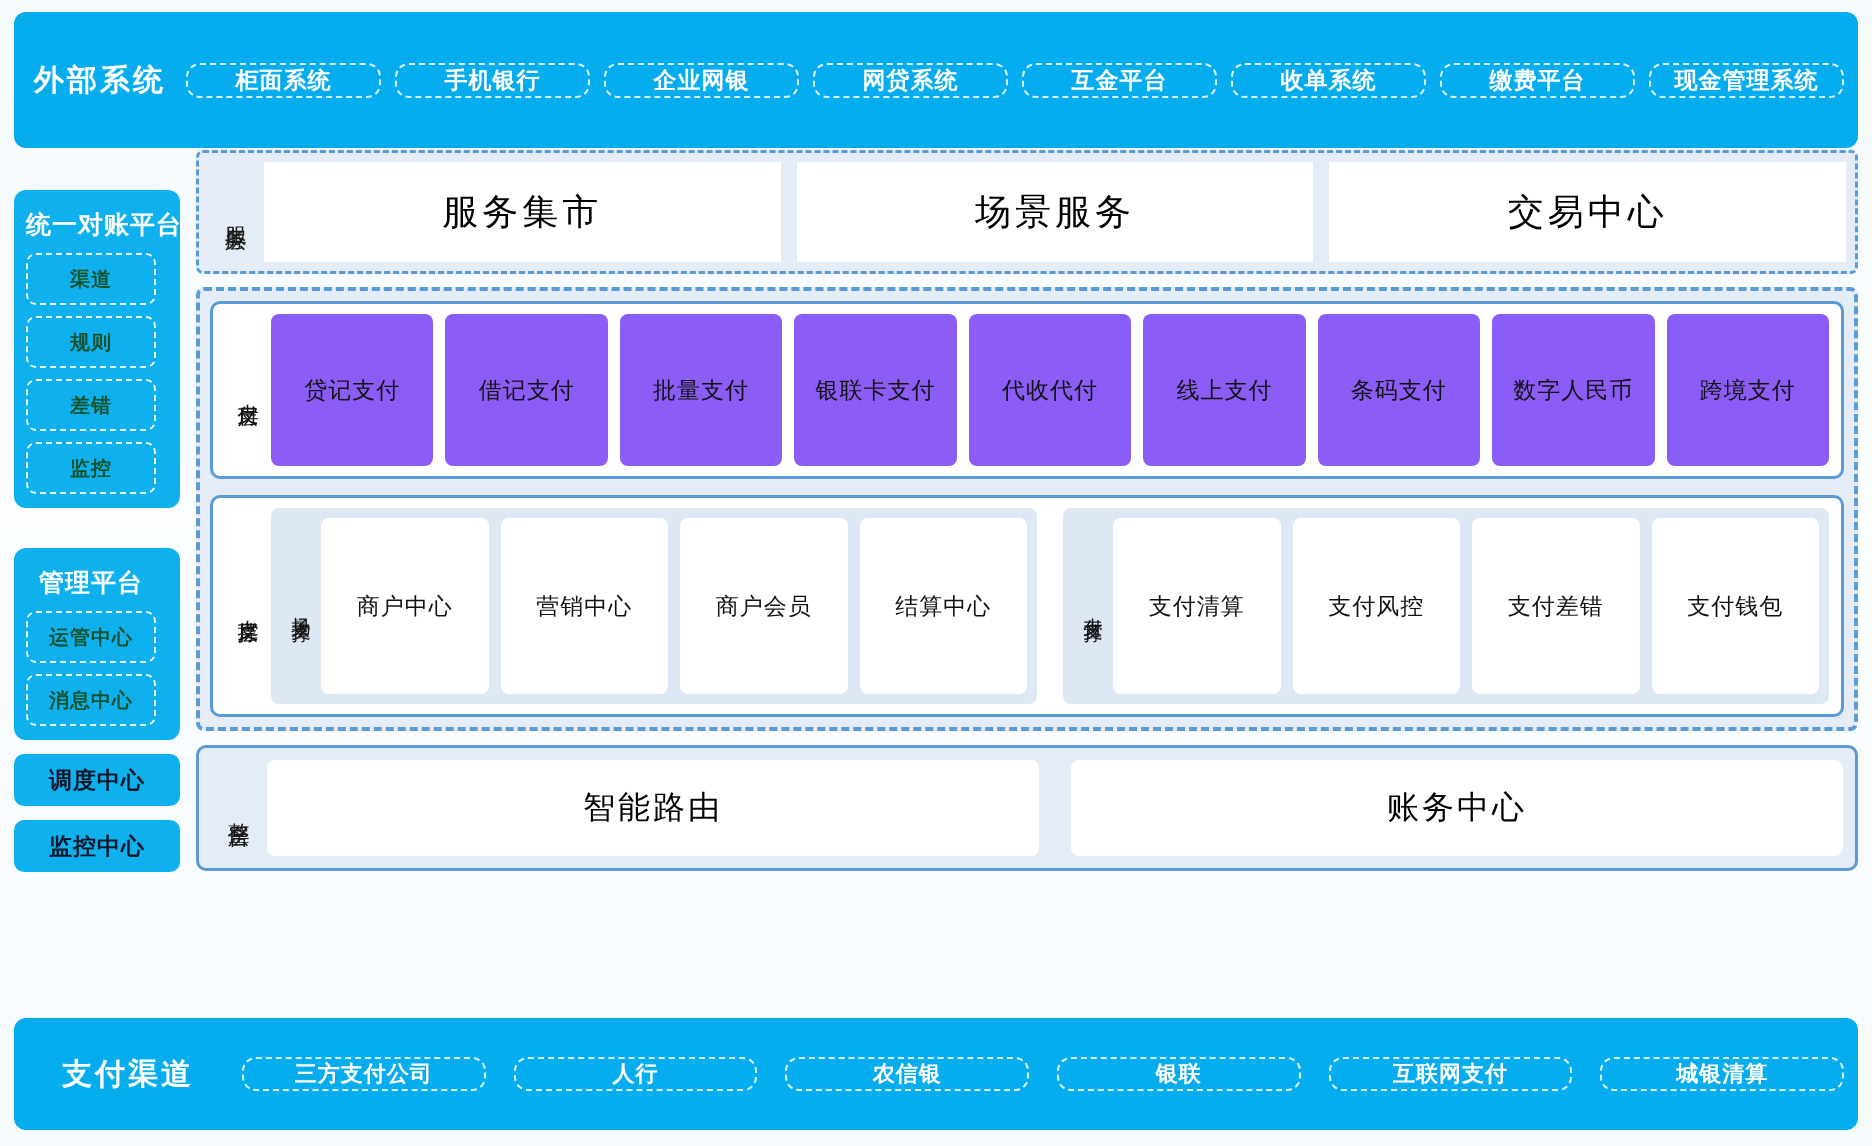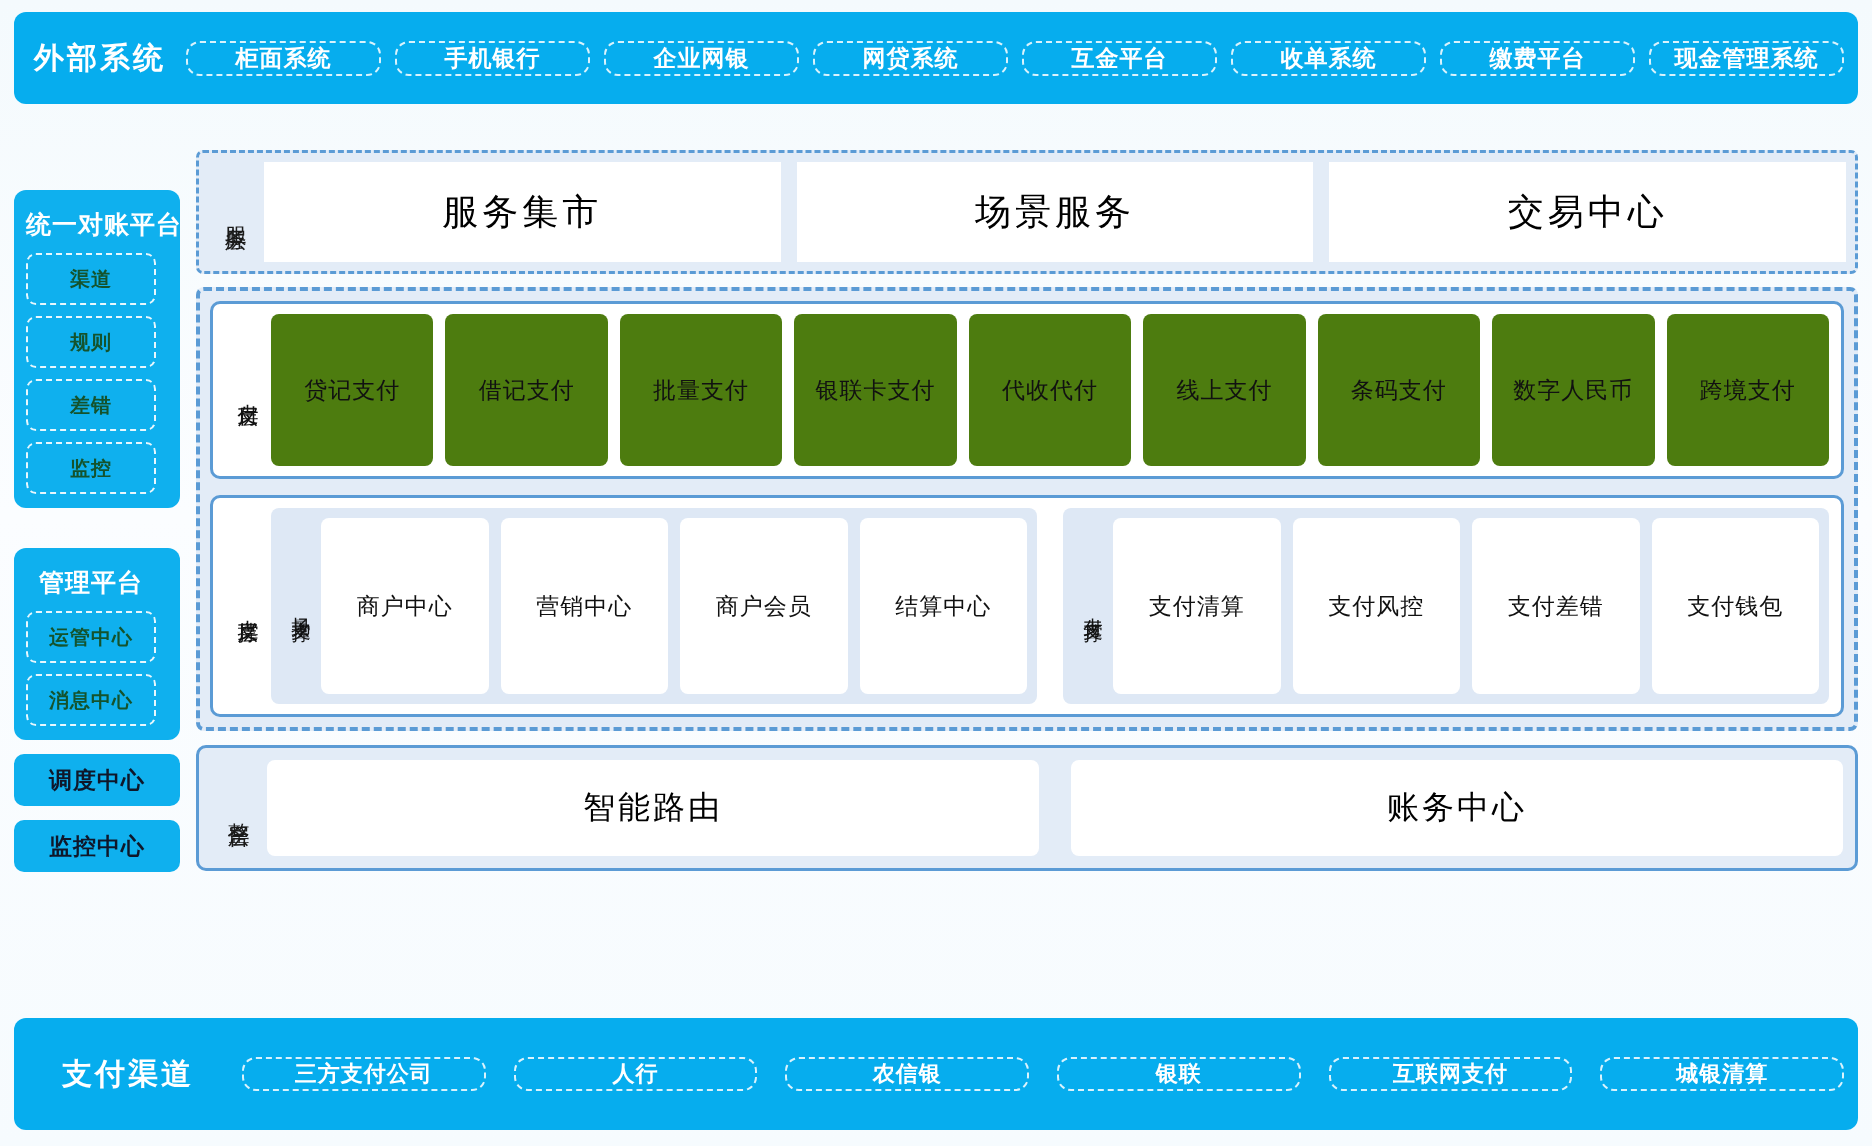--- a/index.html
+++ b/index.html
@@ -28,21 +28,21 @@
   
   .cyan-band {
     position: absolute;
     left: 14px; right: 14px;
     background: #06ADEE;
     border-radius: 12px;
     display: flex;
     align-items: center;
     box-sizing: border-box;
   }
-  #external-band { top: 12px; height: 92px; padding: 0 14px 0 0; }
+  #external-band { top: 12px; height: 136px; padding: 0 14px 0 0; }
   #channel-band  { top: 1018px; height: 112px; padding: 0 14px 0 0; }
 
   .band-title {
     color: #ffffff;
     font-size: 30px;
     font-weight: 700;
     letter-spacing: 3px;
     width: 172px;
     text-align: center;
     flex: 0 0 172px;
@@ -192,21 +192,21 @@
   #support-layer { height: 222px; }
 
   .pay-label {
     flex: 0 0 46px;
     display: flex; align-items: center; justify-content: center;
     color: #111; font-size: 21px;
   }
   .pay-cards { display: flex; flex: 1 1 auto; gap: 12px; }
   .pay-chip {
     flex: 1 1 0;
-    background: #4d7c0f;
+    background: #8b5cf6;
     border-radius: 8px;
     display: flex; align-items: center; justify-content: center;
     color: #111;
     font-size: 23px;
     letter-spacing: 1px;
     white-space: nowrap;
   }
 
   
   .sup-groups { display: flex; flex: 1 1 auto; gap: 26px; }

